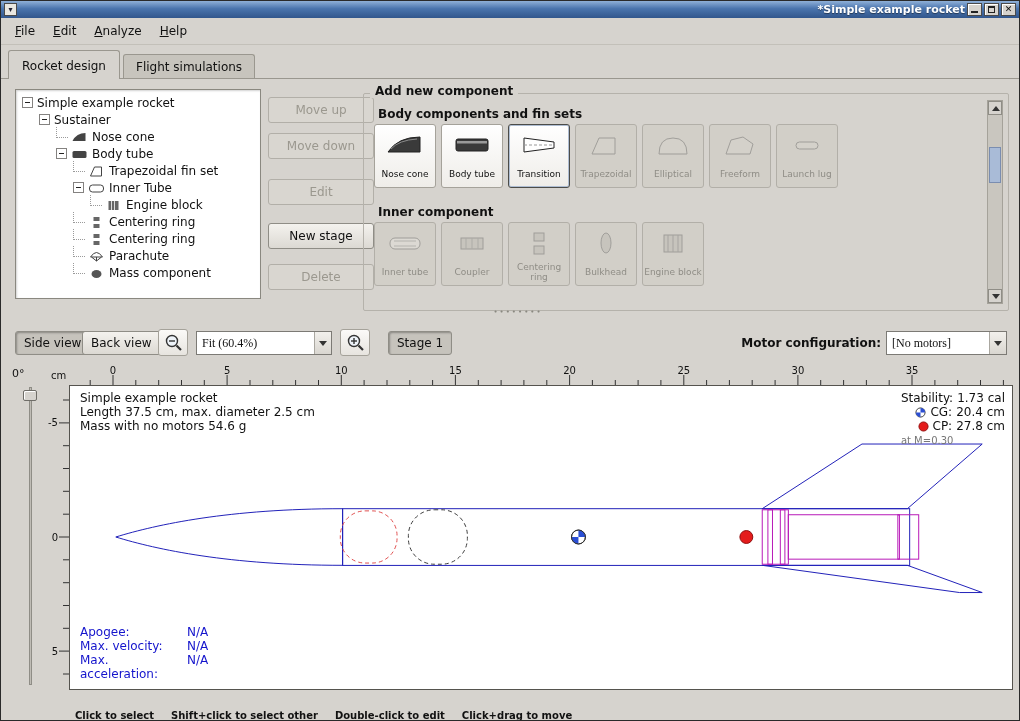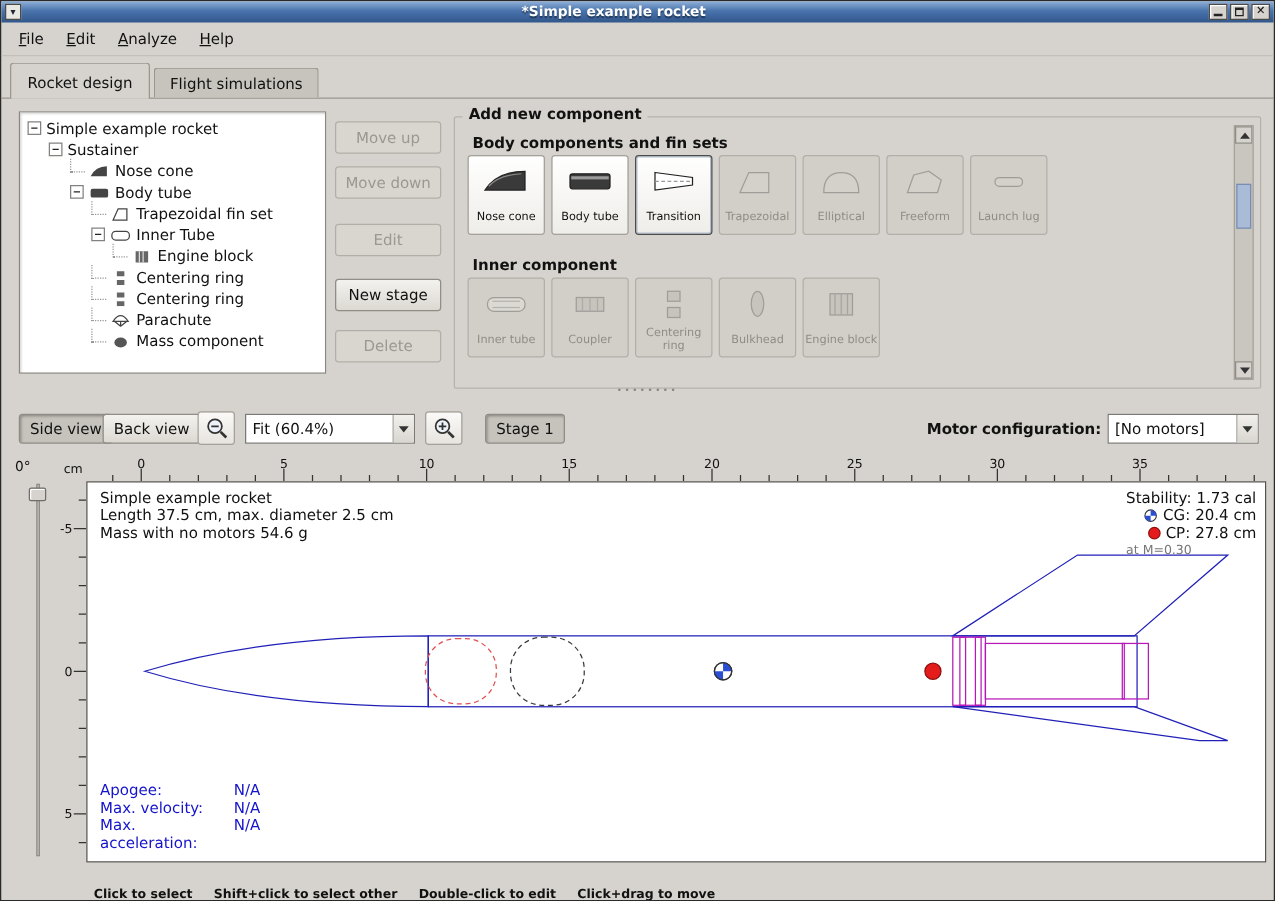--- a/index.html
+++ b/index.html
@@ -5,21 +5,21 @@
   *{box-sizing:border-box;}
   html,body{margin:0;padding:0;background:#888;}
   .window{position:relative;width:1020px;height:721px;background:#d6d3ce;border:1px solid #2a2a2a;
           font-family:"DejaVu Sans","Liberation Sans",sans-serif;font-size:12px;color:#111;overflow:hidden;}
 
   
   .titlebar{position:absolute;top:0;left:0;right:0;height:17px;
             background:linear-gradient(#8fb0d8,#4a74ad 45%,#31568c);display:flex;align-items:center;padding:0 3px;}
   .title-icon{width:13px;height:13px;background:#e9e7e1;border:1px solid #4a4a4a;font-size:8px;line-height:11px;
               text-align:center;color:#223;flex:none;}
-  .title-text{flex:1;text-align:center;color:#fff;font-weight:bold;font-size:11px;text-shadow:0 1px 1px rgba(0,0,0,.45);
+  .title-text{flex:1;text-align:right;color:#fff;font-weight:bold;font-size:11px;text-shadow:0 1px 1px rgba(0,0,0,.45);
               white-space:nowrap;overflow:hidden;}
   .tbtn{width:15px;height:13px;background:#d6d3ce;border:1px solid #4a4a4a;box-shadow:inset 1px 1px 0 #fff;
         margin-left:2px;position:relative;flex:none;}
   .g-min{position:absolute;left:3px;right:3px;bottom:2px;height:2px;background:#222;}
   .g-max{position:absolute;left:3px;top:2px;width:7px;height:7px;border:1px solid #222;border-top-width:2px;}
   .g-close{position:absolute;left:0;top:0;width:13px;height:11px;font-size:9px;line-height:11px;text-align:center;color:#111;font-weight:bold;}
 
   
   .menubar{position:absolute;top:17px;left:0;right:0;height:27px;display:flex;align-items:center;padding-left:5px;
            border-bottom:1px solid #c3c0b9;}
@@ -36,21 +36,21 @@
   
   .tree-panel{position:absolute;left:14px;top:88px;width:246px;height:210px;background:#fff;
               border:1px solid #8a8880;box-shadow:inset 1px 1px 2px rgba(0,0,0,.18);padding:4px 2px;overflow:hidden;}
   .tree-row{display:flex;align-items:center;height:17px;white-space:nowrap;}
   .expander{width:11px;height:11px;border:1px solid #848280;background:#fff;position:relative;margin-right:4px;flex:none;}
   .expander::before{content:"";position:absolute;left:2px;right:2px;top:4px;height:1px;background:#222;}
   .elbow{width:12px;height:11px;border-left:1px dotted #9a9a9a;border-bottom:1px dotted #9a9a9a;margin:-4px 3px 4px 0;flex:none;}
   .tree-icon{width:17px;height:12px;margin-right:4px;flex:none;}
 
   .action-col{position:absolute;left:267px;top:88px;width:86px;}
-  .btn{width:85px;height:26px;background:linear-gradient(#f4f2ee,#dcd9d3);border:1px solid #8f8d86;border-radius:3px;
+  .btn{width:106px;height:26px;background:linear-gradient(#f4f2ee,#dcd9d3);border:1px solid #8f8d86;border-radius:3px;
        font-size:12px;text-align:center;line-height:24px;color:#111;}
   .btn.disabled{color:#9b988f;border-color:#b2afa8;background:#d9d6d0;}
 
   .groupbox{position:absolute;left:362px;top:92px;width:646px;height:218px;border:1px solid #b5b2ab;border-radius:2px;}
   .groupbox-title{position:absolute;top:-10px;left:6px;background:#d6d3ce;padding:0 5px;font-weight:bold;}
   .comp-group-label{position:absolute;left:14px;font-weight:bold;}
   .lbl-body{top:13px;} .lbl-inner{top:111px;}
   .comp-row{position:absolute;left:10px;display:flex;gap:5px;}
   .row-body{top:30px;} .row-inner{top:128px;}
   .comp-btn{width:62px;height:64px;border:1px solid #a5a29a;border-radius:3px;background:linear-gradient(#ffffff,#efede9);
@@ -71,21 +71,21 @@
   .splitter{position:absolute;left:487px;top:307px;width:60px;height:8px;color:#8a8880;font-size:7px;letter-spacing:2px;text-align:center;line-height:8px;}
 
   
   .view-toolbar{position:absolute;top:322px;left:0;right:0;height:40px;}
   .tool-btn{position:absolute;height:24px;background:linear-gradient(#f4f2ee,#dcd9d3);border:1px solid #8f8d86;border-radius:3px;
             text-align:center;line-height:22px;font-size:12px;padding:0 8px;}
   .tool-btn.toggled{background:#c6c3bc;box-shadow:inset 1px 1px 2px rgba(0,0,0,.3);}
   .icon-btn{position:absolute;width:30px;height:27px;border:1px solid #a5a29a;border-radius:3px;background:linear-gradient(#fbfaf8,#e7e4df);
             display:flex;align-items:center;justify-content:center;}
   .dropdown{position:absolute;height:24px;background:#fff;border:1px solid #7c7a75;display:flex;align-items:center;}
-  .dd-text{flex:1;padding:0 5px;white-space:nowrap;overflow:hidden;}
+  .dd-text{flex:1;padding:0 5px;white-space:nowrap;overflow:hidden;font-family:Liberation Serif, serif;}
   .dd-arrow{width:17px;height:100%;border-left:1px solid #aaa7a0;background:linear-gradient(#f2f0ec,#d9d6d0);
             display:flex;align-items:center;justify-content:center;flex:none;}
   .dd-arrow span{border-left:4px solid transparent;border-right:4px solid transparent;border-top:5px solid #333;}
   .motor-label{position:absolute;right:138px;top:13px;font-weight:bold;}
 
   
   .canvas-area{position:absolute;top:364px;left:0;width:1020px;height:326px;}
   .rot-label{position:absolute;left:11px;top:2px;font-size:11px;}
   .rot-slider{position:absolute;left:22px;top:22px;width:14px;height:298px;}
   .rot-track{position:absolute;left:6px;top:0;bottom:0;width:3px;background:#bfbcb5;border:1px solid #8f8d86;}

